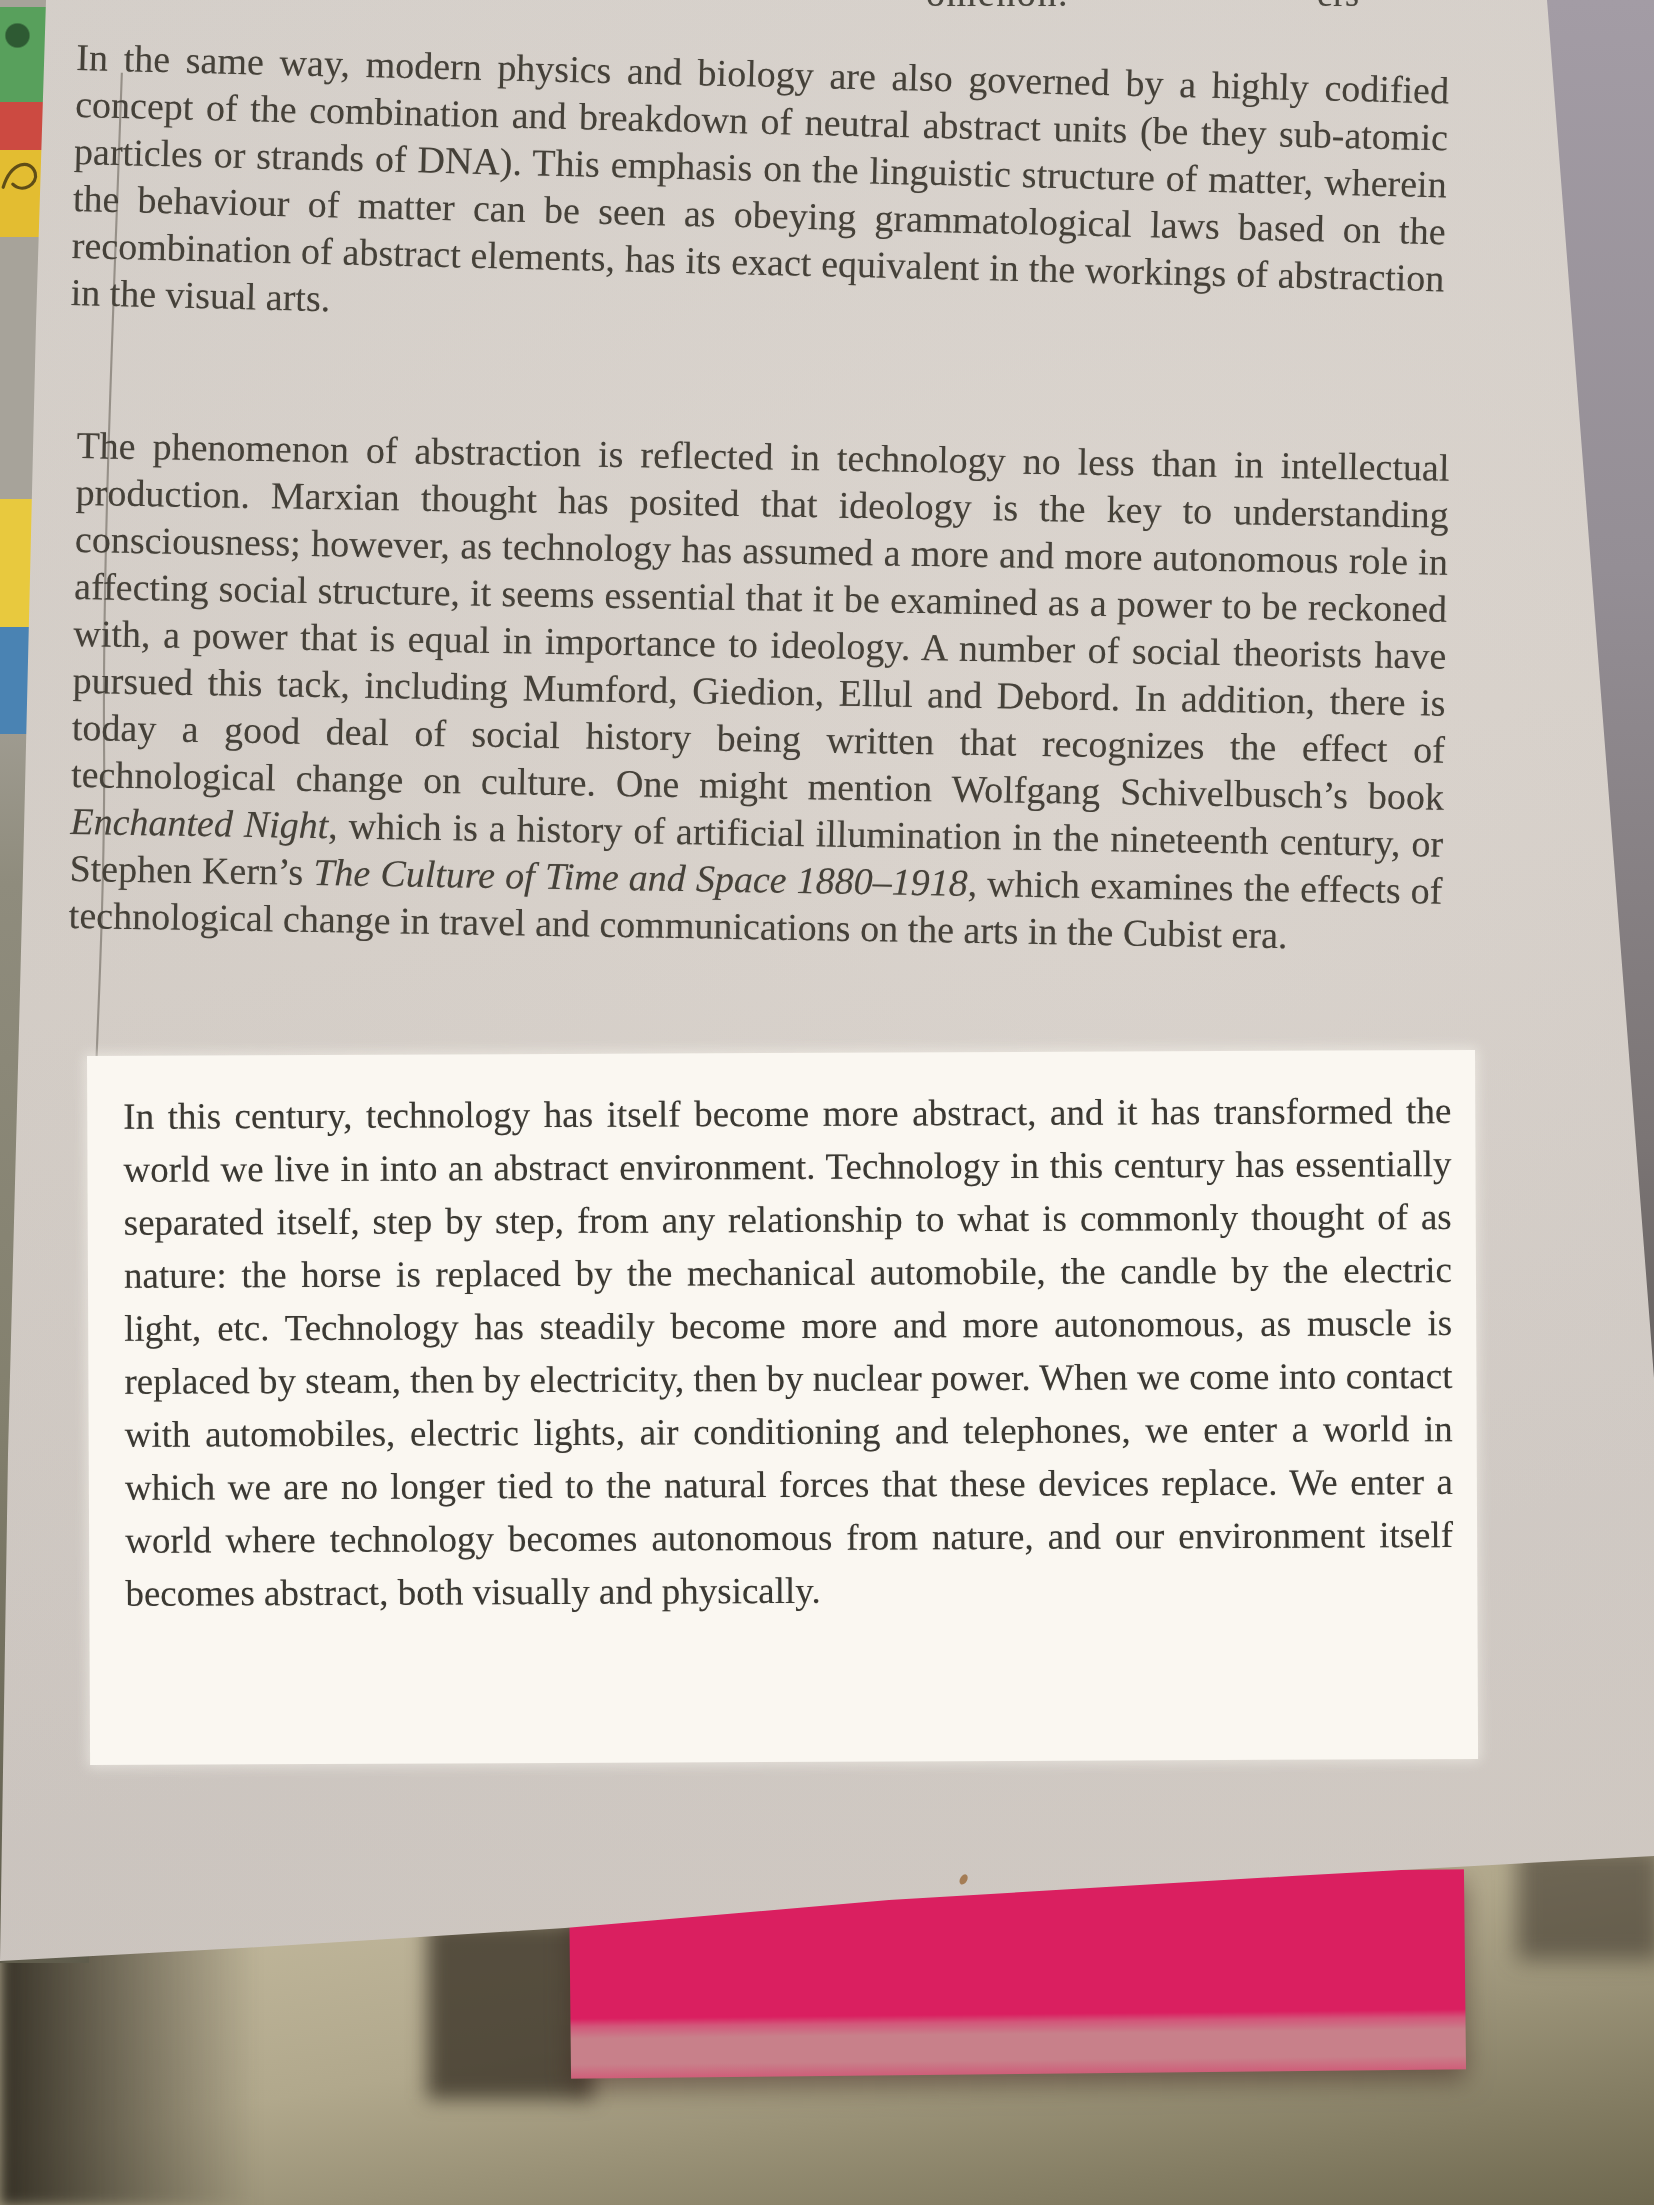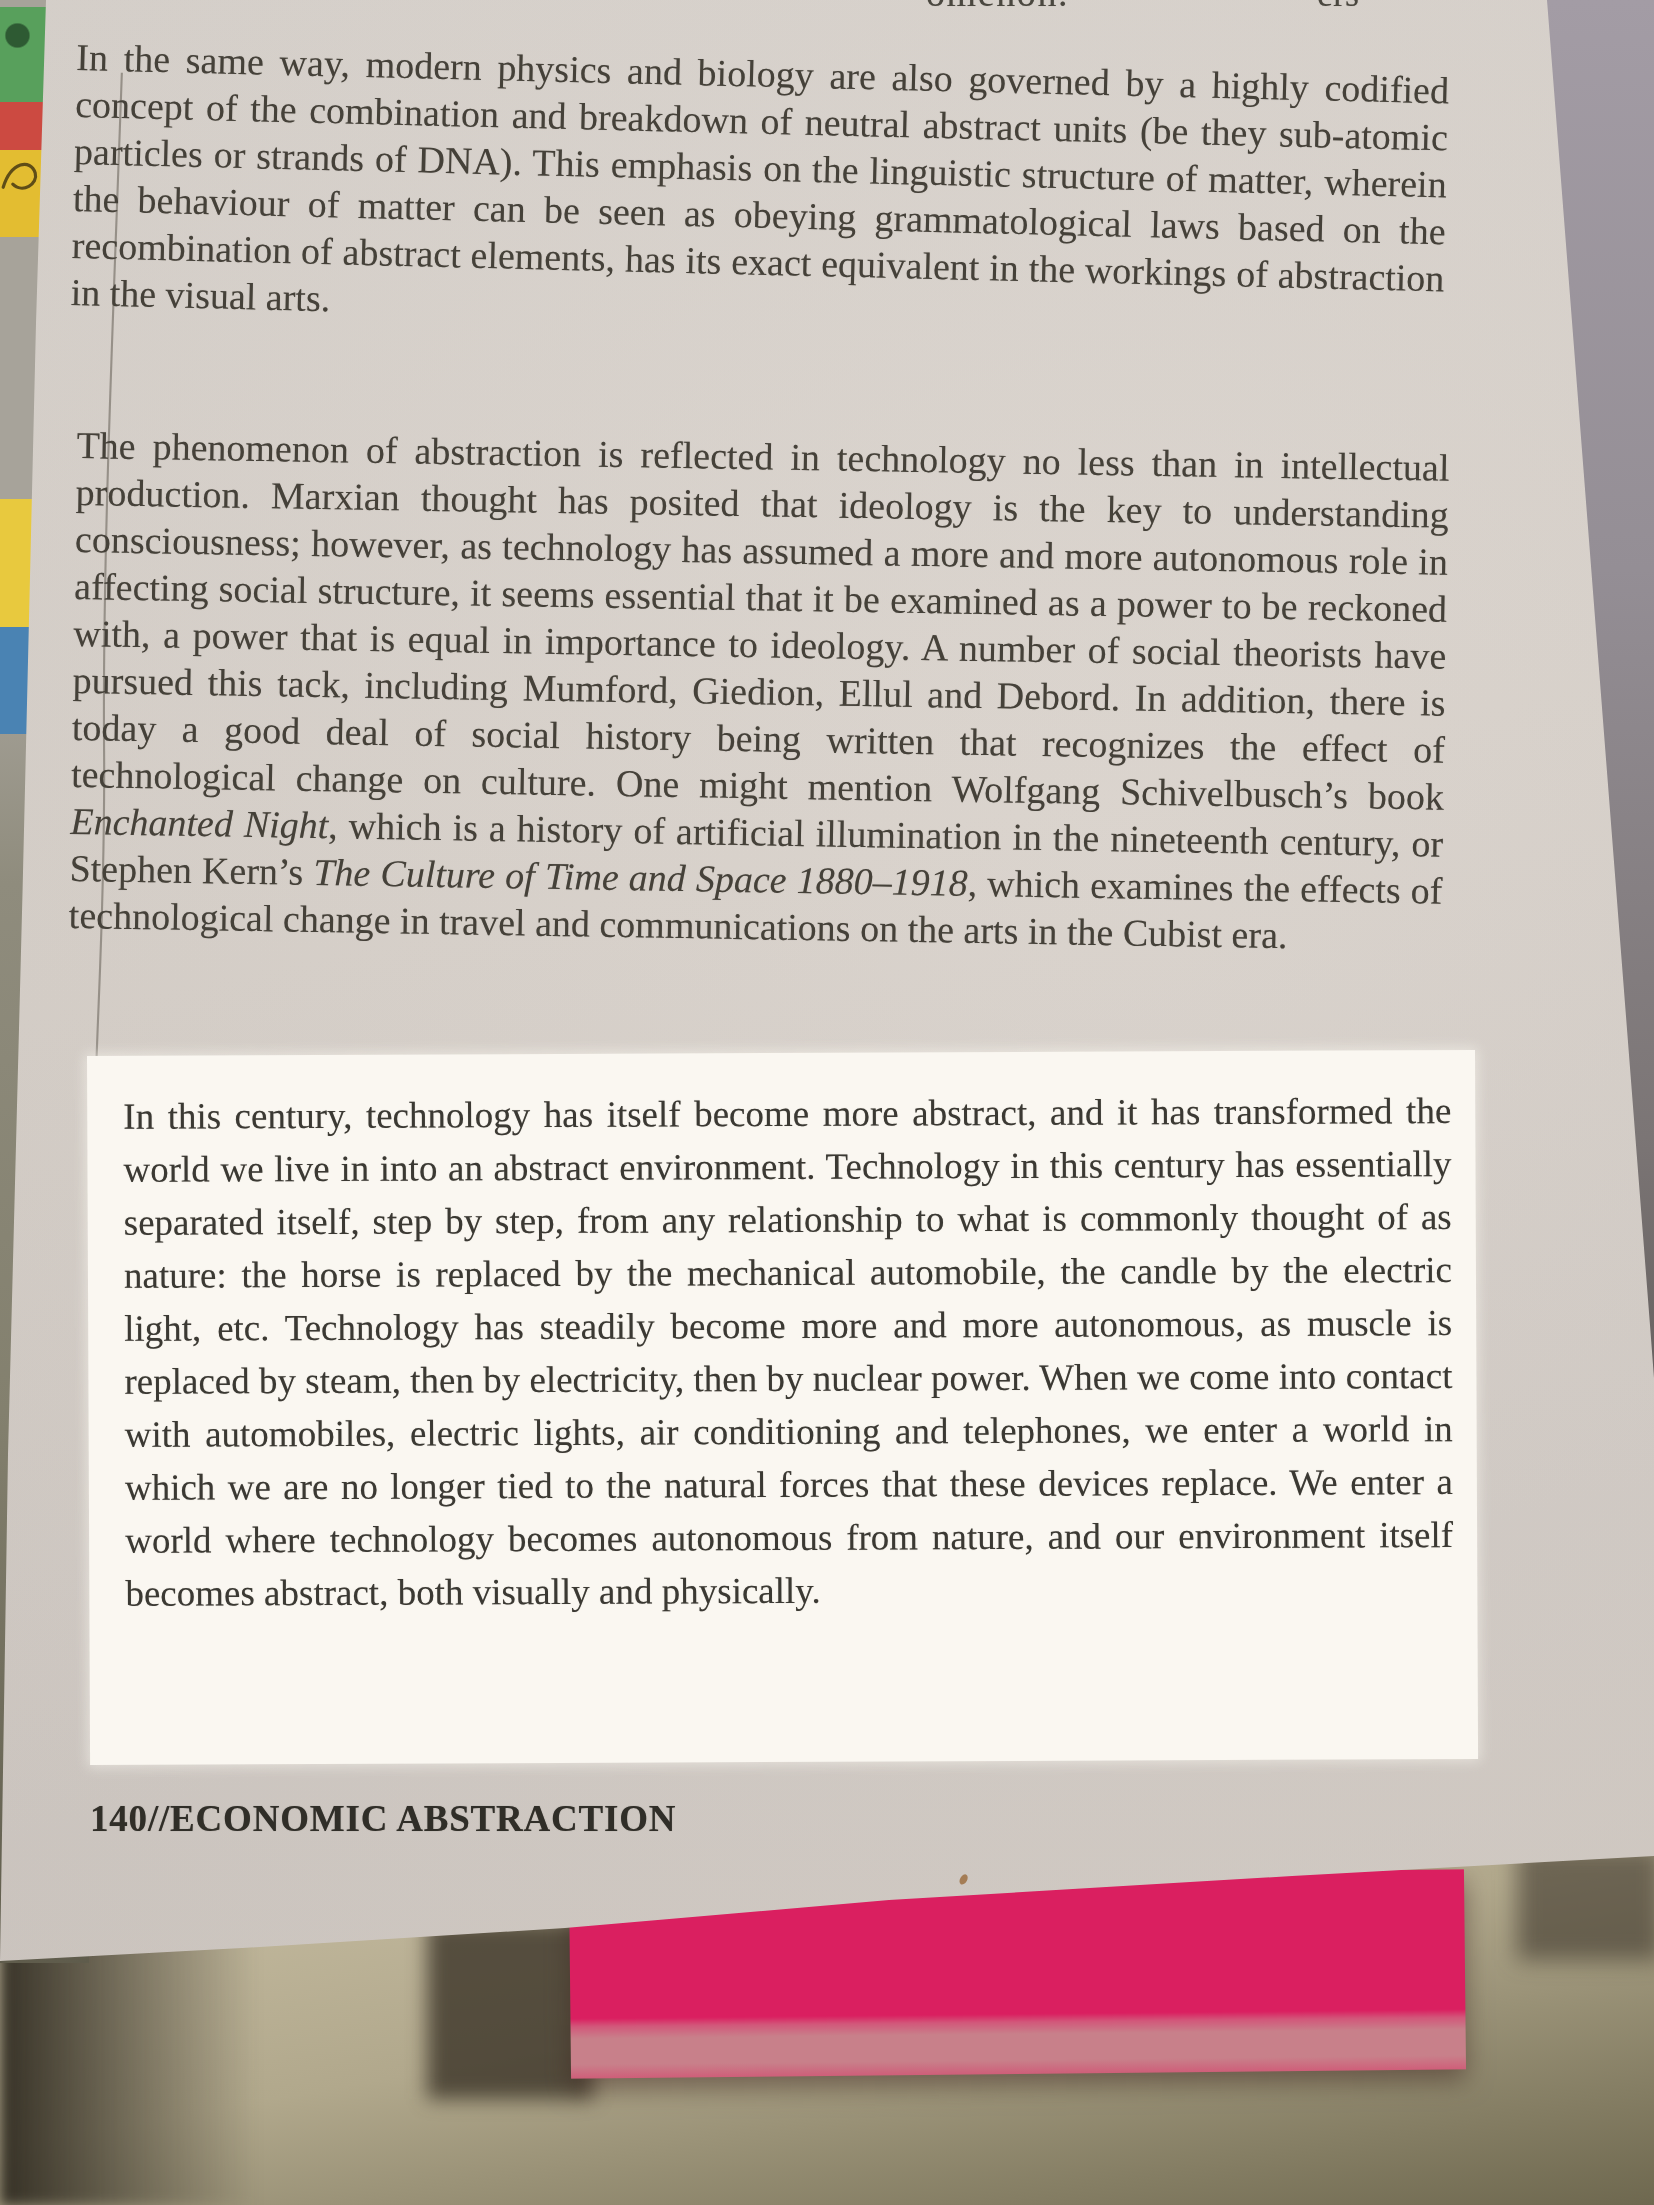--- a/index.html
+++ b/index.html
@@ -137,19 +137,18 @@
     </svg>
 
     <p class="para para1"><span>In the same way, modern physics and biology are also governed by a highly codified concept of the combination and breakdown of neutral abstract units (be they sub-atomic particles or strands of DNA). This emphasis on the linguistic structure of matter, wherein the behaviour of matter can be seen as obeying grammatological laws based on the recombination of abstract elements, has its exact equivalent in the workings of abstraction in the visual arts.</span></p>
 
     <p class="para para2"><span>The phenomenon of abstraction is reflected in technology no less than in intellectual production. Marxian thought has posited that ideology is the key to understanding consciousness; however, as technology has assumed a more and more autonomous role in affecting social structure, it seems essential that it be examined as a power to be reckoned with, a power that is equal in importance to ideology. A number of social theorists have pursued this tack, including Mumford, Giedion, Ellul and Debord. In addition, there is today a good deal of social history being written that recognizes the effect of technological change on culture. One might mention Wolfgang Schivelbusch’s book </span><span style="font-style: italic;">Enchanted Night</span><span>, which is a history of artificial illumination in the nineteenth century, or Stephen Kern’s </span><span style="font-style: italic;">The Culture of Time and Space 1880–1918</span><span>, which examines the effects of technological change in travel and communications on the arts in the Cubist era.</span></p>
 
     <div class="highlight">
       <p class="hpara"><span>In this century, technology has itself become more abstract, and it has transformed the world we live in into an abstract environment. Technology in this century has essentially separated itself, step by step, from any relationship to what is commonly thought of as nature: the horse is replaced by the mechanical automobile, the candle by the electric light, etc. Technology has steadily become more and more autonomous, as muscle is replaced by steam, then by electricity, then by nuclear power. When we come into contact with automobiles, electric lights, air conditioning and telephones, we enter a world in which we are no longer tied to the natural forces that these devices replace. We enter a world where technology becomes autonomous from nature, and our environment itself becomes abstract, both visually and physically.</span></p>
     </div>
 
-    <div class="footer">140//ECONOMIC ABSTRACTION</div>
 
     <div class="speck"></div>
   </div>
 
 </div>
 
 
 </body></html>

